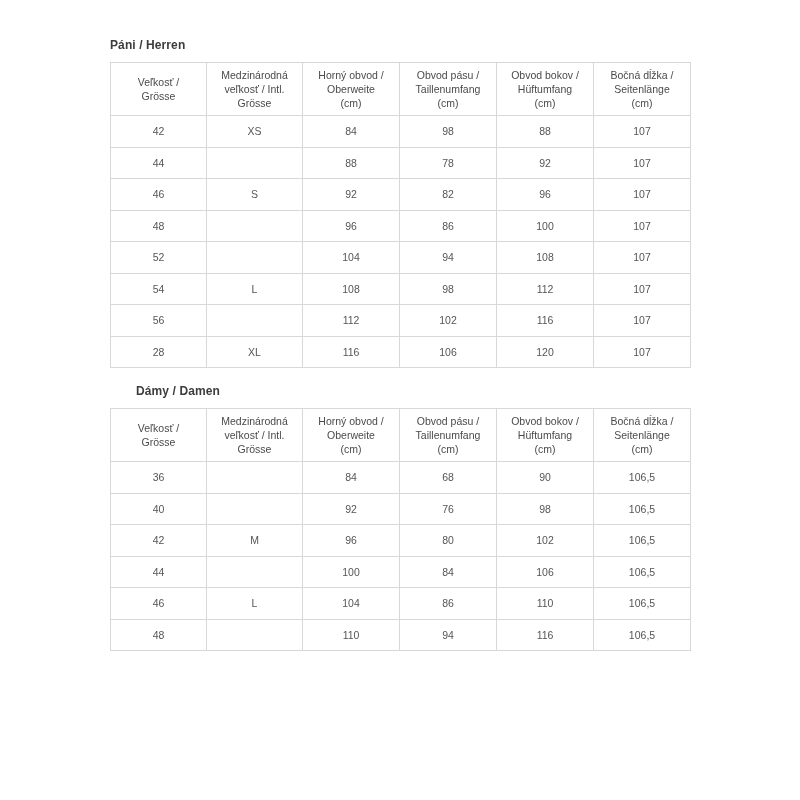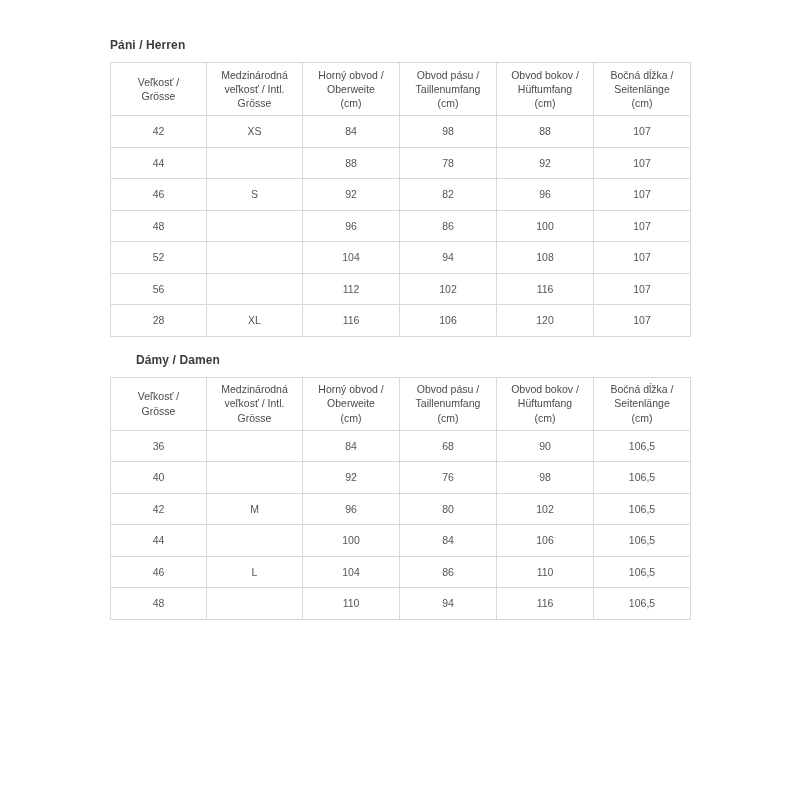--- a/index.html
+++ b/index.html
@@ -148,20 +148,28 @@
       </tr>
       <tr>
         <td>52</td>
         <td></td>
         <td>104</td>
         <td>94</td>
         <td>108</td>
         <td>107</td>
       </tr>
       <tr>
+        <td>54</td>
+        <td>L</td>
+        <td>108</td>
+        <td>98</td>
+        <td>112</td>
+        <td>107</td>
+      </tr>
+      <tr>
         <td>56</td>
         <td></td>
         <td>112</td>
         <td>102</td>
         <td>116</td>
         <td>107</td>
       </tr>
       <tr>
         <td>28</td>
         <td>XL</td>

